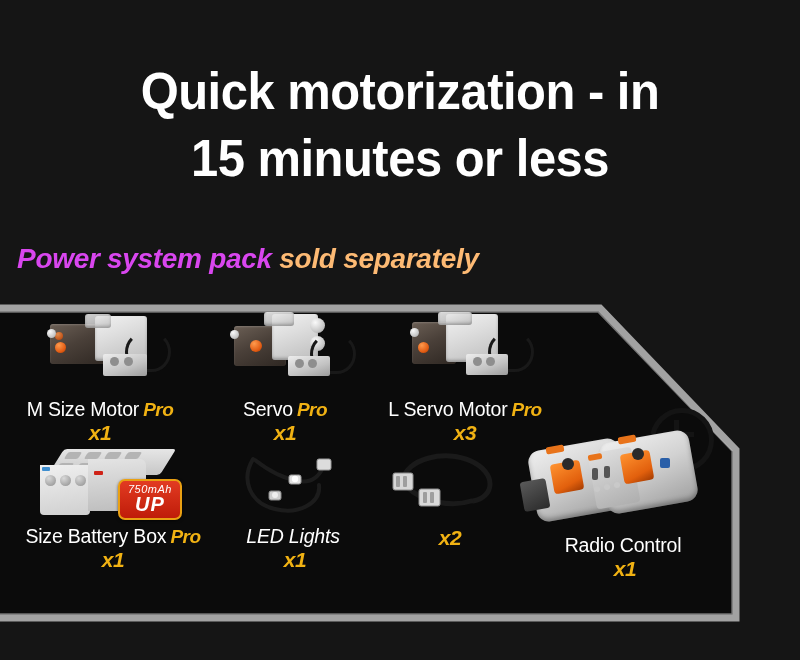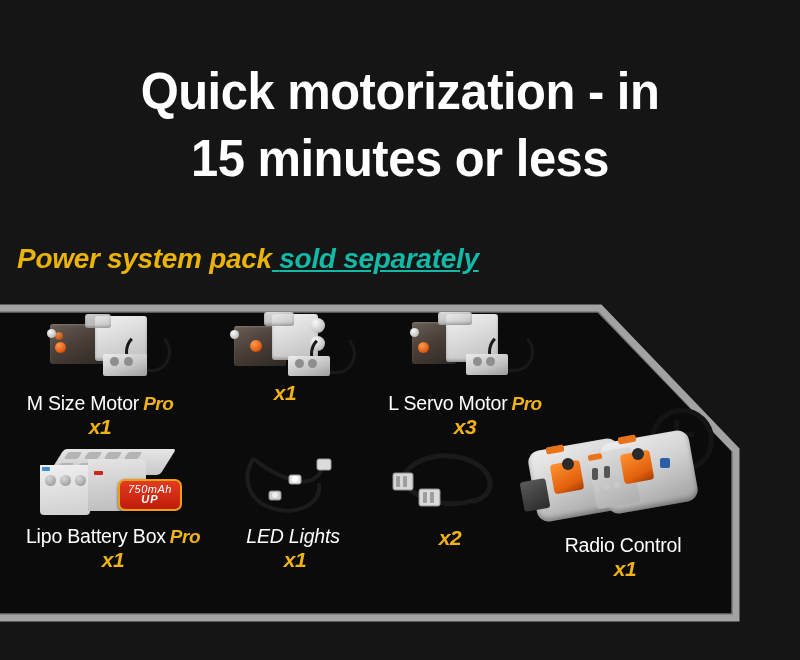--- a/index.html
+++ b/index.html
@@ -21,35 +21,35 @@
     transform:scaleX(0.94);transform-origin:50% 0;
     white-space:pre-line;
   }
 
   
   .subtitle{
     position:absolute;left:17px;top:243px;
     font-weight:bold;font-style:italic;font-size:28px;
     letter-spacing:-0.3px;white-space:nowrap;
   }
-  .subtitle .hl{color:#eab308;}
-  .subtitle .plain{color:#14b8a6;text-decoration:underline;}
+  .subtitle .hl{color:#d946ef;}
+  .subtitle .plain{color:#fdba74;}
 
   
   .frame-wrap{position:absolute;left:0;top:300px;width:760px;height:330px;}
   .frame-svg{position:absolute;left:0;top:0;}
 
   
   .items{position:absolute;left:0;top:300px;width:760px;height:330px;}
   .item{position:absolute;text-align:center;}
   .art{position:relative;margin:0 auto;}
   .caption{
     color:#ffffff;font-size:19.5px;white-space:nowrap;
     letter-spacing:-0.2px;line-height:1;
-    margin-top:14px;
+    margin-top:20px;
   }
   .caption .pro{
     color:#F1B213;font-weight:bold;font-style:italic;
     font-size:19px;letter-spacing:-0.5px;margin-left:4px;
   }
   .qty{
     color:#F1B213;font-weight:bold;font-style:italic;
     font-size:21px;letter-spacing:-0.5px;margin-top:2px;line-height:1;
   }
 
@@ -93,21 +93,21 @@
     box-shadow:0 1px 3px rgba(0,0,0,.6);
     text-align:center;line-height:1;
     padding:3px 8px 4px 8px;
   }
   .badge .b1{
     display:block;color:#fff;font-weight:normal;font-style:italic;
     font-size:11px;letter-spacing:0.5px;
   }
   .badge .b2{
     display:block;color:#fff;font-weight:bold;font-style:italic;
-    font-size:11px;letter-spacing:1px;margin-top:-1px;
+    font-size:20px;letter-spacing:1px;margin-top:-1px;
   }
 
   
   .rcbody{
     position:absolute;border-radius:12px;
     background:linear-gradient(165deg,#efefef 0%,#d2d2d2 45%,#9f9f9f 100%);
     box-shadow:inset 0 -3px 5px rgba(0,0,0,.3);
   }
   .stick{
     position:absolute;border-radius:4px;
@@ -166,20 +166,23 @@
         <div class="blk mbody" style="left:54px;top:2px;width:30px;height:14px;opacity:.9;"></div>
         <div class="stud" style="left:100px;top:8px;width:15px;height:15px;"></div>
         <div class="stud" style="left:100px;top:26px;width:15px;height:15px;"></div>
         <div class="port" style="left:40px;top:30px;width:12px;height:12px;"></div>
         <div class="stud" style="left:20px;top:20px;width:9px;height:9px;"></div>
         <div class="wire" style="left:100px;top:24px;width:40px;height:34px;border-color:#191919;border-top-color:transparent;"></div>
         <div class="conn" style="left:78px;top:46px;width:42px;height:20px;"></div>
         <div class="cstud" style="left:85px;top:49px;width:9px;height:9px;"></div>
         <div class="cstud" style="left:98px;top:49px;width:9px;height:9px;"></div>
       </div>
+      <div class="caption">
+        <span>Servo</span><span class="pro">Pro</span>
+      </div>
       <div class="qty">x1</div>
     </div>
 
     <div class="item" style="left:365px;top:10px;width:200px;">
       <div class="art" style="width:150px;height:70px;">
         <div class="blk mdark" style="left:22px;top:12px;width:44px;height:42px;"></div>
         <div class="blk mbody" style="left:56px;top:4px;width:52px;height:48px;"></div>
         <div class="blk mbody" style="left:48px;top:2px;width:34px;height:13px;opacity:.9;"></div>
         <div class="port" style="left:28px;top:32px;width:11px;height:11px;"></div>
         <div class="stud" style="left:20px;top:18px;width:9px;height:9px;"></div>
@@ -223,21 +226,21 @@
              background:radial-gradient(circle at 35% 30%,#d9d9d9,#8d8d8d);"></div>
         <div class="blk" style="left:24px;top:22px;width:8px;height:4px;background:#3f8fd0;border-radius:1px;"></div>
         <div class="blk" style="left:76px;top:26px;width:9px;height:4px;background:#cf2318;border-radius:1px;"></div>
 
         <div class="badge" style="left:100px;top:34px;">
           <span class="b1">750mAh</span>
           <span class="b2">UP</span>
         </div>
       </div>
       <div class="caption" style="margin-top:2px;">
-        <span>Lipo Battery Box</span><span class="pro">Pro</span>
+        <span>Size Battery Box</span><span class="pro">Pro</span>
       </div>
       <div class="qty">x1</div>
     </div>
 
     <div class="item" style="left:230px;top:145px;width:130px;">
       <div class="art" style="width:120px;height:80px;">
         <svg width="120" height="80" viewBox="0 0 120 80">
           <path d="M18 14 C6 34, 14 58, 40 64 C64 70, 86 58, 84 40" stroke="#1c1c1c" stroke-width="4" fill="none" stroke-linecap="round"></path>
           <path d="M20 15 C34 26, 50 34, 64 36 C76 38, 84 32, 88 22" stroke="#1c1c1c" stroke-width="4" fill="none" stroke-linecap="round"></path>
           <rect x="82" y="14" width="14" height="11" rx="2" fill="#dcdcdc" stroke="#9a9a9a"></rect>

